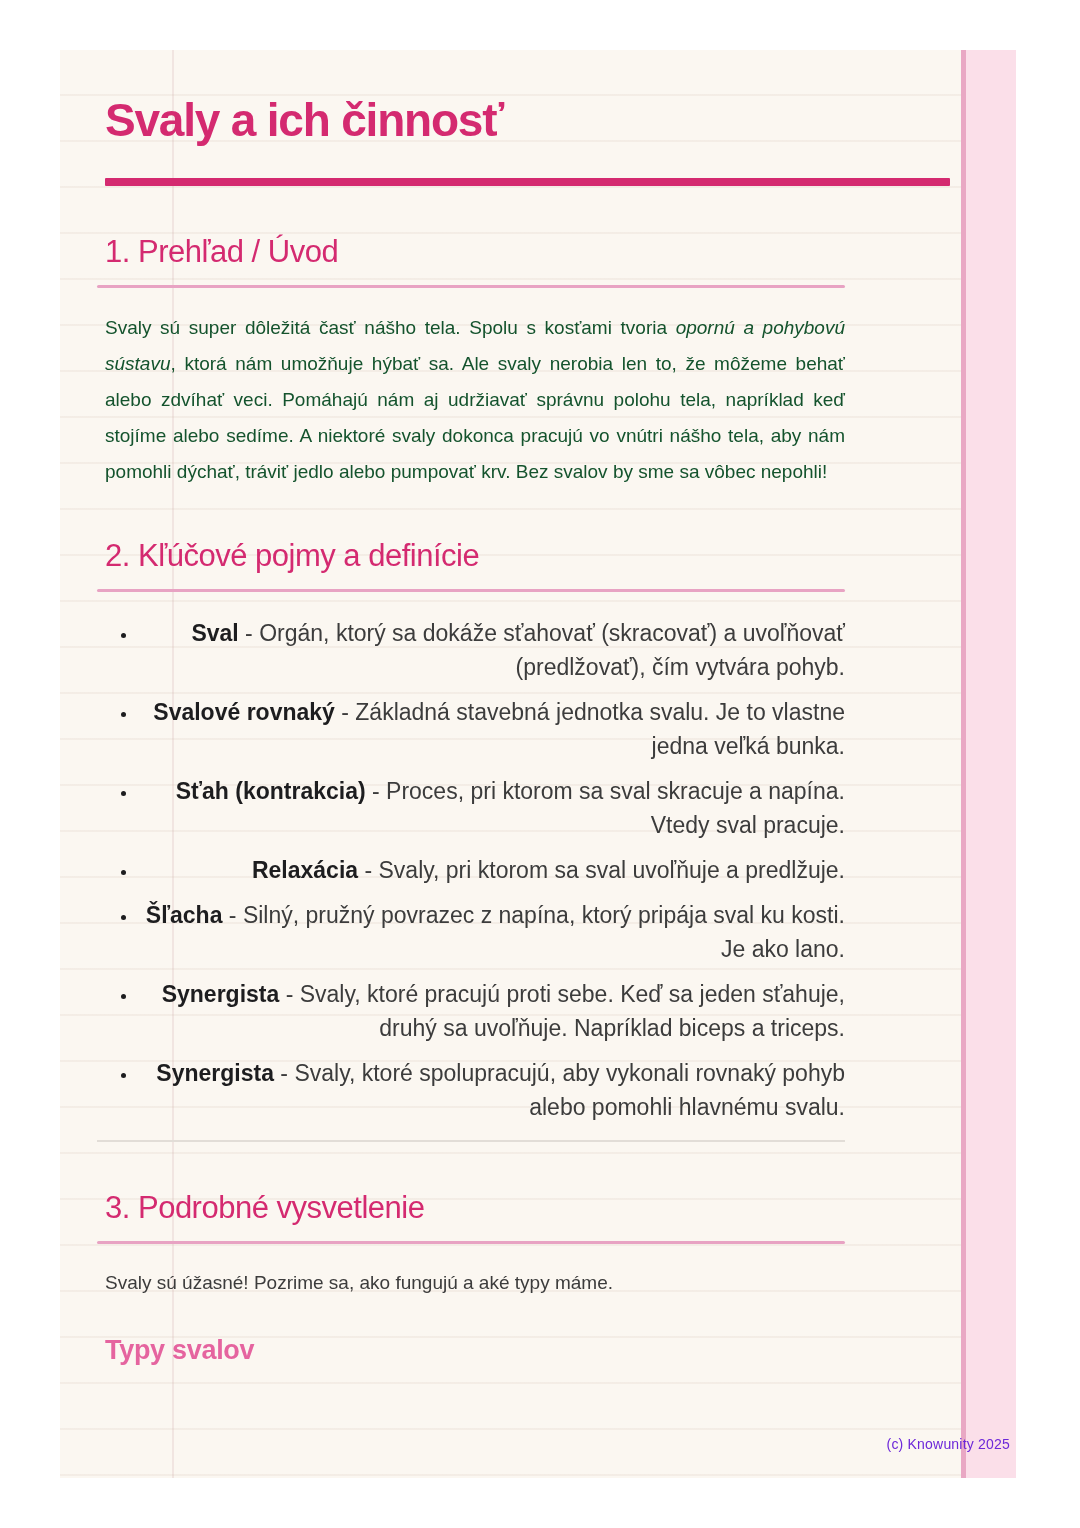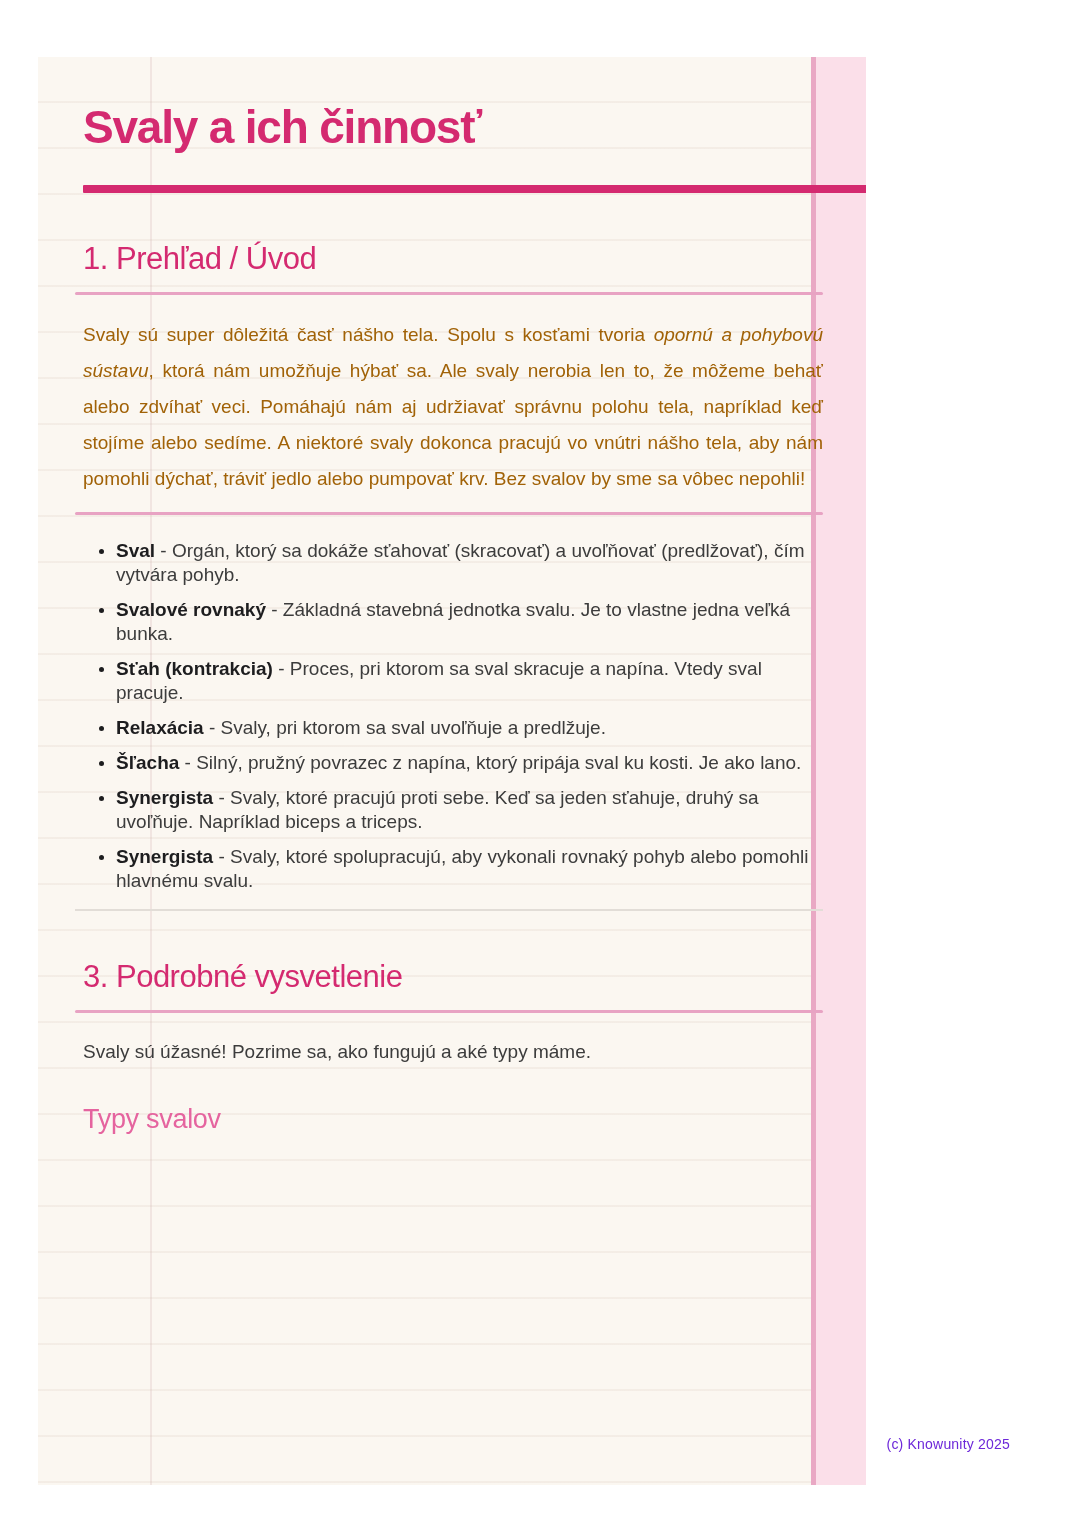--- a/index.html
+++ b/index.html
@@ -6,25 +6,24 @@
   * { box-sizing: border-box; }
   html, body { margin: 0; padding: 0; }
   body {
     width: 1080px; height: 1528px;
     background: #ffffff;
     font-family: "Liberation Sans", sans-serif;
     position: relative;
     overflow: hidden;
   }
   .sheet {
-    position: absolute; left: 38px; top: 50px;
-    width: 828px; height: 1428px;
+    position: absolute; left: 60px; top: 50px;
+    width: 956px; height: 1428px;
     background: #fbf7f1;
     overflow: hidden;
-    margin-top: 7px;
   }
   .ruling {
     position: absolute; inset: 0;
     background: repeating-linear-gradient(180deg,
       transparent 0px, transparent 44px,
       rgba(200,175,160,0.14) 44px, rgba(200,175,160,0.14) 46px);
     pointer-events: none;
   }
   .margin-line {
     position: absolute; left: 112px; top: 0; height: 100%; width: 2px;
@@ -56,49 +55,50 @@
     color: #d42a70;
   }
   .rule-thin {
     margin-top: 15px; margin-left: -8px;
     width: 748px; height: 3px;
     background: #e8a3c3; border-radius: 2px;
   }
   p.body {
     margin: 22px 0 0 0;
     font-size: 19px; line-height: 36px;
-    color: #a16207;
+    color: #14532d;
     text-align: justify;
   }
   p.lead {
     margin: 24px 0 0 0;
     font-size: 19px; line-height: 30px;
     color: #3c3c3c;
   }
   .it { font-style: italic; }
   ul.terms {
     margin: 24px 0 0 0; padding-left: 33px;
     list-style: disc;
   }
   ul.terms li {
     margin-bottom: 11px;
-    font-size: 19px; line-height: 24px;
+    font-size: 23px; line-height: 34px;
     color: #3c3c3c;
+    text-align: right;
   }
   ul.terms li::marker { color: #1d1d1f; font-size: 17px; }
   .term { font-weight: 700; color: #1d1d1f; }
   .divider {
     margin-top: 16px; margin-left: -8px;
     width: 748px; height: 2px;
     background: #e2ddd7;
   }
   h3.sub {
     margin: 36px 0 0 0;
     font-size: 27px; line-height: 32px;
-    font-weight: 400; letter-spacing: -0.3px;
+    font-weight: 700; letter-spacing: -0.3px;
     color: #e5649f;
   }
   .footer {
     position: absolute; top: 1436px; right: 70px;
     font-size: 14px; color: #6d28d9;
     letter-spacing: 0.2px;
     z-index: 5;
   }
 </style>
 </head>
@@ -110,20 +110,21 @@
   <div class="side-band"></div>
 
   <div class="content">
     <h1 class="doc-title">Svaly a ich činnosť</h1>
     <div class="rule-thick"></div>
 
     <h2 class="section">1. Prehľad / Úvod</h2>
     <div class="rule-thin"></div>
     <p class="body"><span>Svaly sú super dôležitá časť nášho tela. Spolu s kosťami tvoria </span><em class="it">opornú a pohybovú sústavu</em><span>, ktorá nám umožňuje hýbať sa. Ale svaly nerobia len to, že môžeme behať alebo zdvíhať veci. Pomáhajú nám aj udržiavať správnu polohu tela, napríklad keď stojíme alebo sedíme. A niektoré svaly dokonca pracujú vo vnútri nášho tela, aby nám pomohli dýchať, tráviť jedlo alebo pumpovať krv. Bez svalov by sme sa vôbec nepohli!</span></p>
 
+    <h2 class="section">2. Kľúčové pojmy a definície</h2>
     <div class="rule-thin"></div>
 
     <ul class="terms">
       <li><span class="term">Sval</span><span> - Orgán, ktorý sa dokáže sťahovať (skracovať) a uvoľňovať (predlžovať), čím vytvára pohyb.</span></li>
       <li><span class="term">Svalové rovnaký</span><span> - Základná stavebná jednotka svalu. Je to vlastne jedna veľká bunka.</span></li>
       <li><span class="term">Sťah (kontrakcia)</span><span> - Proces, pri ktorom sa sval skracuje a napína. Vtedy sval pracuje.</span></li>
       <li><span class="term">Relaxácia</span><span> - Svaly, pri ktorom sa sval uvoľňuje a predlžuje.</span></li>
       <li><span class="term">Šľacha</span><span> - Silný, pružný povrazec z napína, ktorý pripája sval ku kosti. Je ako lano.</span></li>
       <li><span class="term">Synergista</span><span> - Svaly, ktoré pracujú proti sebe. Keď sa jeden sťahuje, druhý sa uvoľňuje. Napríklad biceps a triceps.</span></li>
       <li><span class="term">Synergista</span><span> - Svaly, ktoré spolupracujú, aby vykonali rovnaký pohyb alebo pomohli hlavnému svalu.</span></li>

